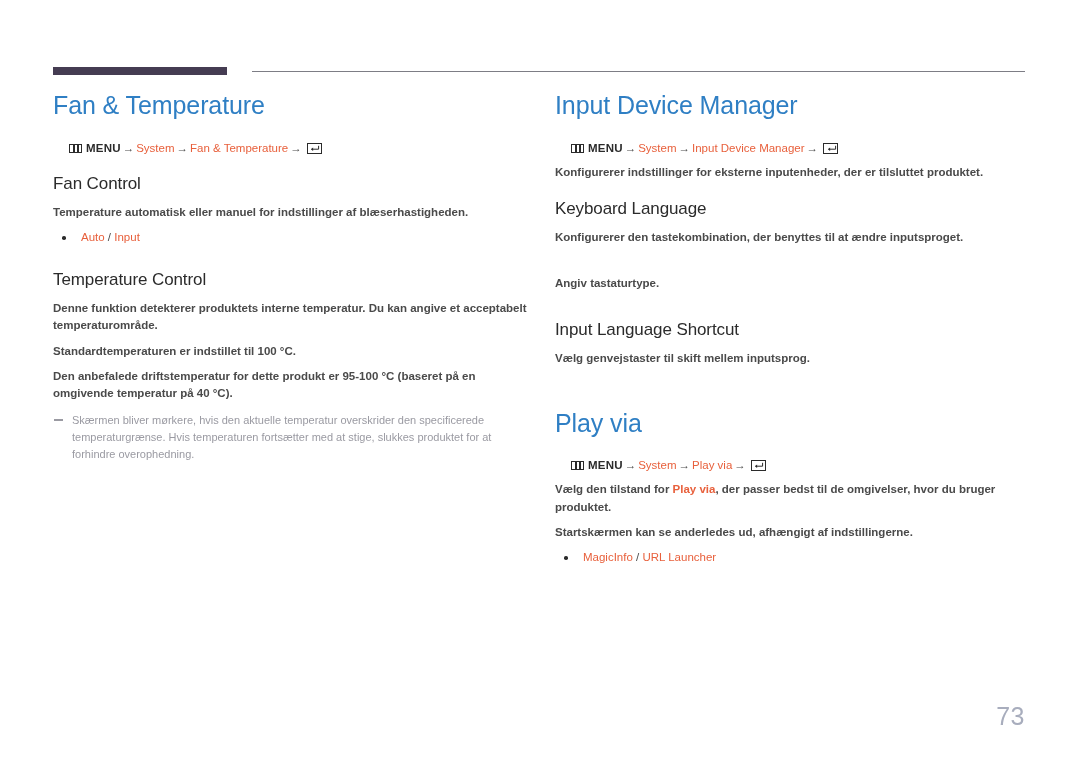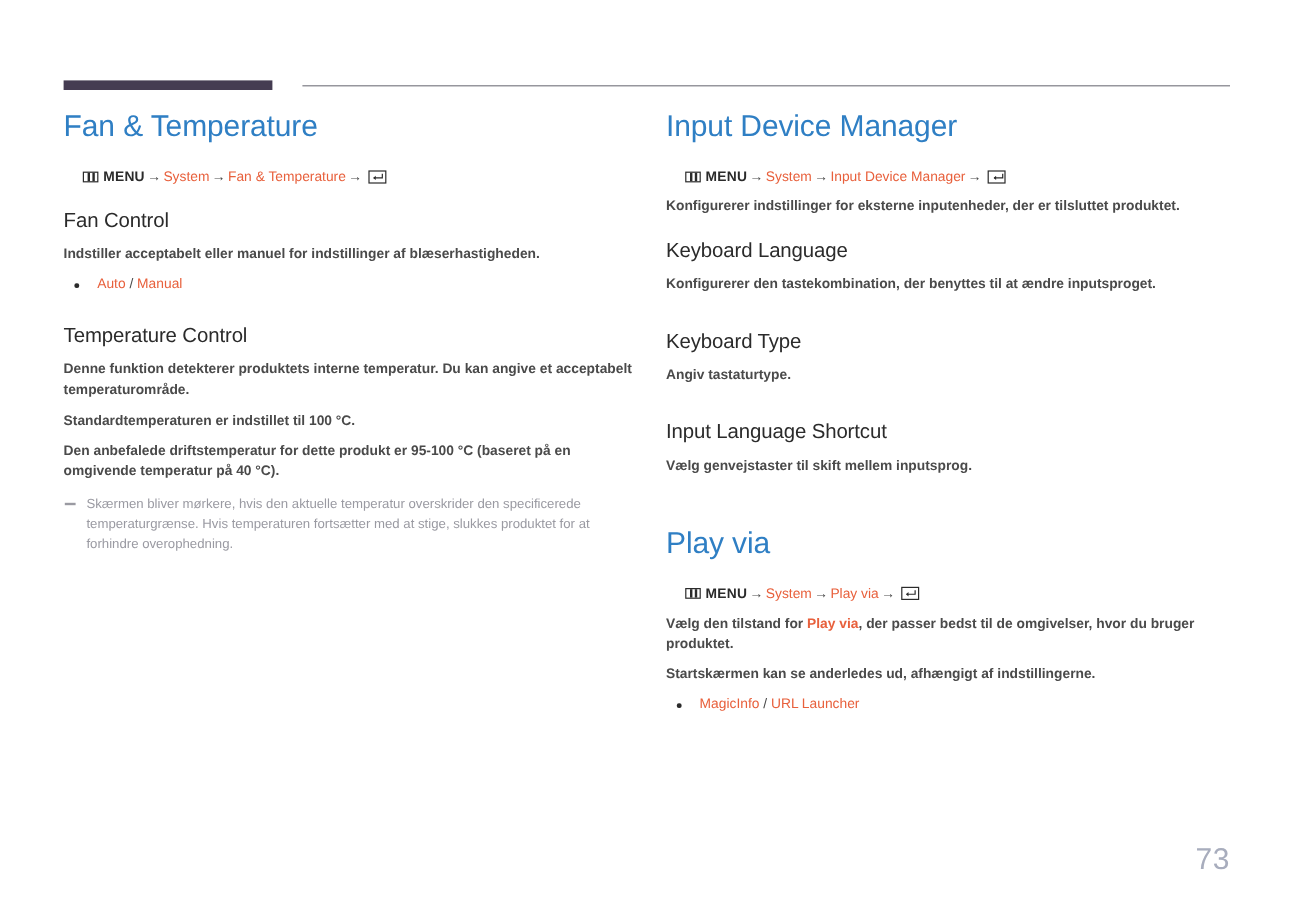--- a/index.html
+++ b/index.html
@@ -208,23 +208,23 @@
         <svg width="11" height="8" viewBox="0 0 11 8">
             <path d="M9.6 0.8 L9.6 4.2 L2.4 4.2" fill="none" stroke="#2b2b2b" stroke-width="1"></path>
             <path d="M4.1 2.4 L2.0 4.25 L4.1 6.1 Z" fill="#2b2b2b"></path>
           </svg>
       </span>
     </div>
 
     <div class="gap-sm"></div>
 
     <h2 class="subtitle">Fan Control</h2>
-    <p class="body">Indstiller acceptabelt eller manuel for indstillinger af blæserhastigheden.</p>
+    <p class="body">Temperature automatisk eller manuel for indstillinger af blæserhastigheden.</p>
     <ul class="bullets">
-      <li><span class="opt">Auto</span><span class="sep"> / </span><span class="opt">Manual</span></li>
+      <li><span class="opt">Auto</span><span class="sep"> / </span><span class="opt">Input</span></li>
     </ul>
 
     <div class="gap-md"></div>
 
     <h2 class="subtitle">Temperature Control</h2>
     <p class="body">Denne funktion detekterer produktets interne temperatur. Du kan angive et acceptabelt temperaturområde.</p>
     <p class="body">Standardtemperaturen er indstillet til 100 °C.</p>
     <p class="body">Den anbefalede driftstemperatur for dette produkt er 95-100 °C (baseret på en omgivende temperatur på 40 °C).</p>
     <div class="note">Skærmen bliver mørkere, hvis den aktuelle temperatur overskrider den specificerede temperaturgrænse. Hvis temperaturen fortsætter med at stige, slukkes produktet for at forhindre overophedning.</div>
 
@@ -245,21 +245,20 @@
 
     <p class="body">Konfigurerer indstillinger for eksterne inputenheder, der er tilsluttet produktet.</p>
 
     <div class="gap-sm"></div>
 
     <h2 class="subtitle">Keyboard Language</h2>
     <p class="body">Konfigurerer den tastekombination, der benyttes til at ændre inputsproget.</p>
 
     <div class="gap-md"></div>
 
-    <h2 class="subtitle">Keyboard Type</h2>
     <p class="body">Angiv tastaturtype.</p>
 
     <div class="gap-md"></div>
 
     <h2 class="subtitle">Input Language Shortcut</h2>
     <p class="body">Vælg genvejstaster til skift mellem inputsprog.</p>
 
     <div class="gap-lg"></div>
 
     <h1 class="title">Play via</h1>

